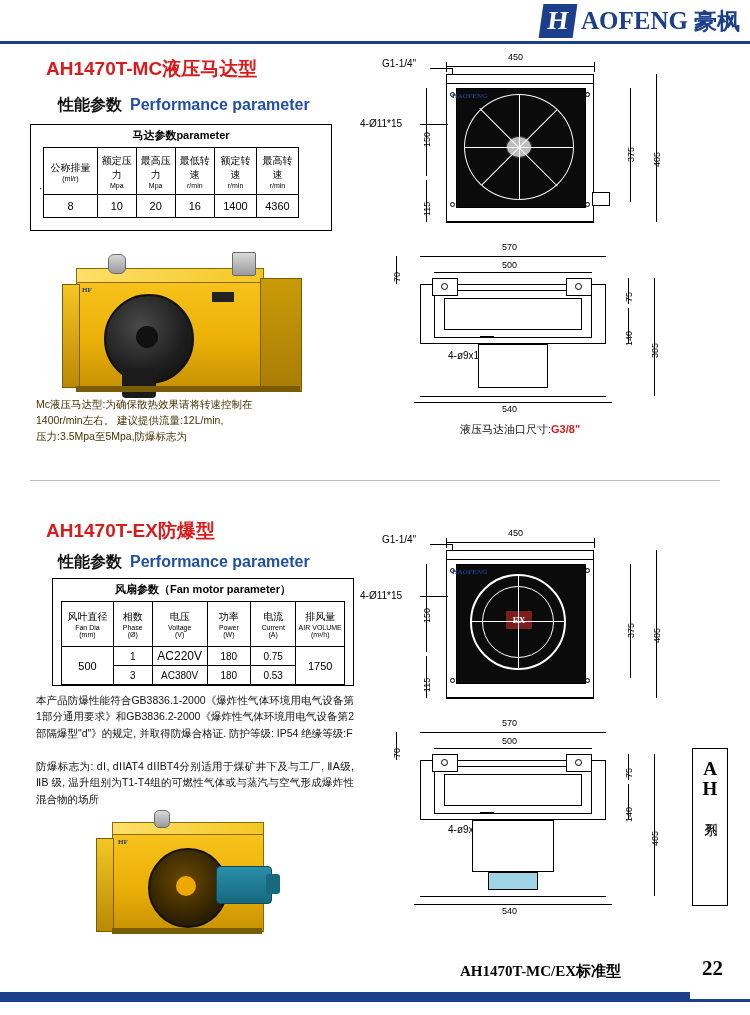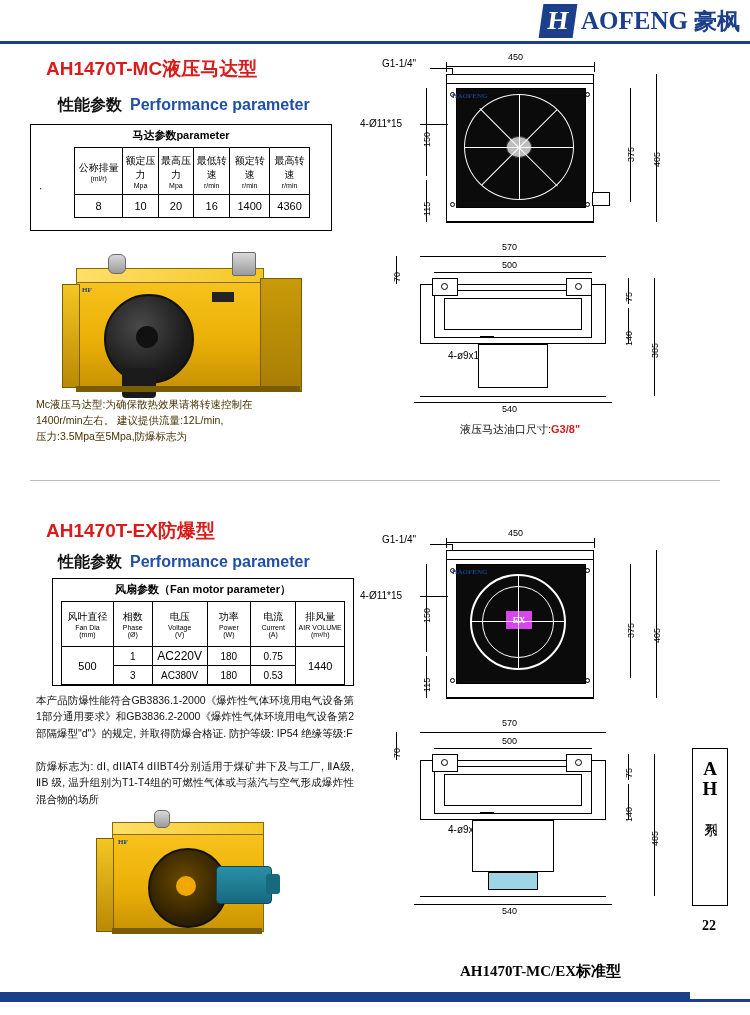--- a/index.html
+++ b/index.html
@@ -204,22 +204,23 @@
     line-height: 1.05;
   }
   .series-cn {
     font-size: 13px;
     line-height: 1.15;
     margin-top: 4px;
   }
   .page-num {
     position: absolute;
     font-family: "Liberation Serif", serif;
-    font-size: 14px;
-    font-weight: bold;
+    font-size: 21px;
+    font-weight: bold;
+    margin-top: 38px;
   }
   .footer-title {
     position: absolute;
     font-size: 15px;
     font-weight: bold;
     font-family: "Liberation Serif", serif;
   }
   .footer-rule {
     position: absolute;
     background: #1b3f8b;
@@ -250,21 +251,21 @@
     </div>
   </div>
 
   <div class="sec-title" style="left:46px; top:56px;">AH1470T-MC液压马达型</div>
   <div class="sec-sub" style="left:58px; top:95px;">
     <span class="cn">性能参数</span><span class="en">Performance  parameter</span>
   </div>
 
   <div class="tblwrap" style="left:30px; top:124px; width:300px; height:105px;">
     <div style="text-align:center; font-size:11px; font-weight:bold; padding:3px 0 2px 0;">马达参数parameter</div>
-    <table class="tbl" style="position:absolute; left:43px; top:22px; width:236px;">
+    <table class="tbl" style="position:absolute; left:12px; top:22px; width:256px;">
       <tbody>
           <tr>
         <td class="hdr" style="width:62px;height:44px;">
           <span>公称排量</span>
           <span class="unit">(ml/r)</span>
         </td>
         <td class="hdr" style="width:42px;">
           <span>额定压力</span>
           <span class="unit">Mpa</span>
         </td>
@@ -447,21 +448,21 @@
           <span class="unit">AIR VOLUME</span>
           <span class="unit">(m³/h)</span>
         </td>
       </tr>
       <tr>
         <td rowspan="2" style="font-size:11px;">500</td>
         <td style="height:16px;font-size:10px;">1</td>
         <td style="font-size:12px;">AC220V</td>
         <td style="font-size:10px;">180</td>
         <td style="font-size:10px;">0.75</td>
-        <td rowspan="2" style="font-size:11px;">1440</td>
+        <td rowspan="2" style="font-size:11px;">1750</td>
       </tr>
       <tr>
         <td style="height:16px;font-size:10px;">3</td>
         <td style="font-size:10px;">AC380V</td>
         <td style="font-size:10px;">180</td>
         <td style="font-size:10px;">0.53</td>
       </tr>
     </tbody>
       </table>
   </div>
@@ -490,21 +491,21 @@
 
     <div class="dimtxt" style="left:22px; top:6px; font-size:10px;">G1-1/4"</div>
     <div class="ln lnH" style="left:70px; top:16px; width:22px;"></div>
     <div class="ln lnV" style="left:92px; top:16px; height:12px;"></div>
 
     <div class="box" style="left:86px; top:22px; width:148px; height:148px; background:#fff;"></div>
     <div class="boxfill" style="left:86px; top:22px; width:148px; height:10px;"></div>
     <div class="coreblk" style="left:96px; top:36px; width:128px; height:118px;"></div>
     <div class="circ" style="left:110px; top:46px; width:96px; height:96px; border-color:#fff; border-width:2px;"></div>
     <div class="circ" style="left:122px; top:58px; width:72px; height:72px; border-color:#fff;"></div>
-    <div style="position:absolute;left:145px;top:82px;width:26px;height:18px;background:#d946ef;border:1px solid #000;color:#fff;font-size:9px;font-weight:bold;text-align:center;line-height:18px;font-family:'Liberation Serif',serif;">EX</div>
+    <div style="position:absolute;left:145px;top:82px;width:26px;height:18px;background:#7f1d1d;border:1px solid #000;color:#fff;font-size:9px;font-weight:bold;text-align:center;line-height:18px;font-family:'Liberation Serif',serif;">EX</div>
     <div class="ln lnH" style="left:110px; top:93px; width:96px; background:#fff;"></div>
     <div class="ln lnV" style="left:158px; top:46px; height:96px; background:#fff;"></div>
 
     <div class="circ" style="left:90px; top:40px; width:5px; height:5px;"></div>
     <div class="circ" style="left:225px; top:40px; width:5px; height:5px;"></div>
     <div class="circ" style="left:90px; top:150px; width:5px; height:5px;"></div>
     <div class="circ" style="left:225px; top:150px; width:5px; height:5px;"></div>
     <div class="dimtxt" style="left:0px; top:62px; font-size:10px;">4-Ø11*15</div>
     <div class="ln lnH" style="left:60px; top:68px; width:28px;"></div>
 

